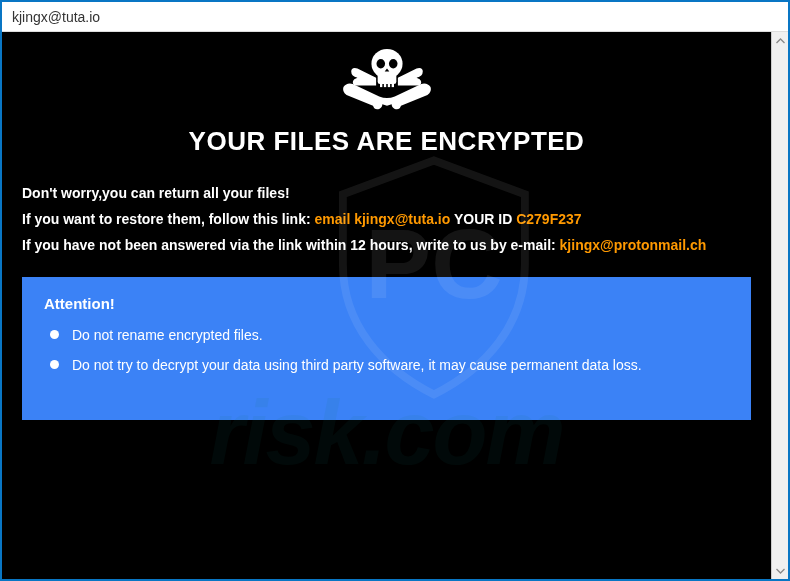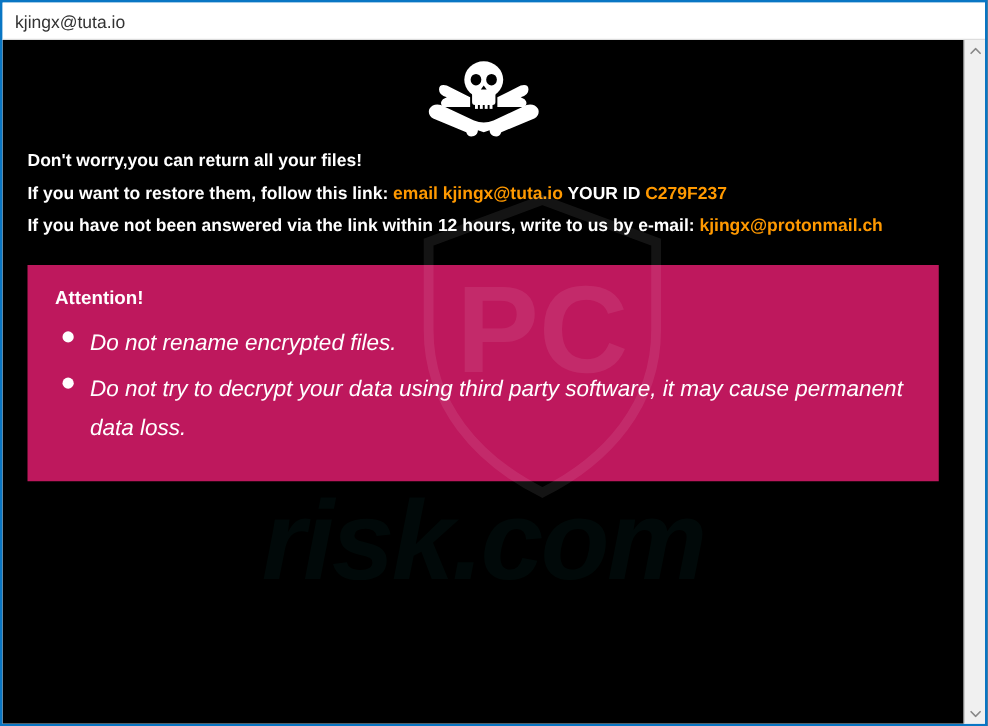--- a/index.html
+++ b/index.html
@@ -64,34 +64,33 @@
       letter-spacing: 0.5px;
     }
     .info-text {
       font-size: 14px;
       line-height: 1.7;
     }
     .info-text .line { margin-bottom: 2px; }
     .orange { color: #ff9900; font-weight: bold; }
     .bold { font-weight: bold; }
     .attention-box {
-      background: #be185d;
+      background: #3b82f6;
       margin: 20px 0 0 0;
-      padding: 18px 22px 22px 22px;
+      padding: 18px 22px 36px 22px;
     }
     .attention-title {
       font-size: 15px;
       font-weight: bold;
       margin-bottom: 12px;
     }
     .attention-list {
       list-style: none;
-      font-size: 18px;
+      font-size: 14px;
       line-height: 1.7;
-      font-style: italic;
     }
     .attention-list li {
       position: relative;
       padding-left: 28px;
       margin-bottom: 6px;
     }
     .attention-list li::before {
       content: '';
       position: absolute;
       left: 6px;
@@ -152,20 +151,21 @@
           <rect x="76" y="50" width="3" height="8"></rect>
         </g>
         <g fill="#000">
           <ellipse cx="62" cy="28" rx="5.5" ry="6"></ellipse>
           <ellipse cx="78" cy="28" rx="5.5" ry="6"></ellipse>
           <path d="M 67 38 L 70 34 L 73 38 Z"></path>
         </g>
       </svg>
     </div>
 
+    <div class="headline">YOUR FILES ARE ENCRYPTED</div>
 
     <div class="info-text">
       <div class="line">
         <span class="bold">Don't worry,</span><span class="bold">you can return</span><span class="bold"> all your files!</span>
       </div>
       <div class="line">
         <span class="bold">If you</span><span class="bold"> want to restore them, follow this link: </span><span class="orange">email </span><span class="orange">kjingx@tuta.io</span><span class="bold">  YOUR ID </span><span class="orange">C279F237</span>
       </div>
       <div class="line">
         <span class="bold">If you</span><span class="bold"> have not been answered </span><span class="bold">via the link within 12 hours, write to us by e-mail: </span><span class="orange">kjingx@protonmail.ch</span>

